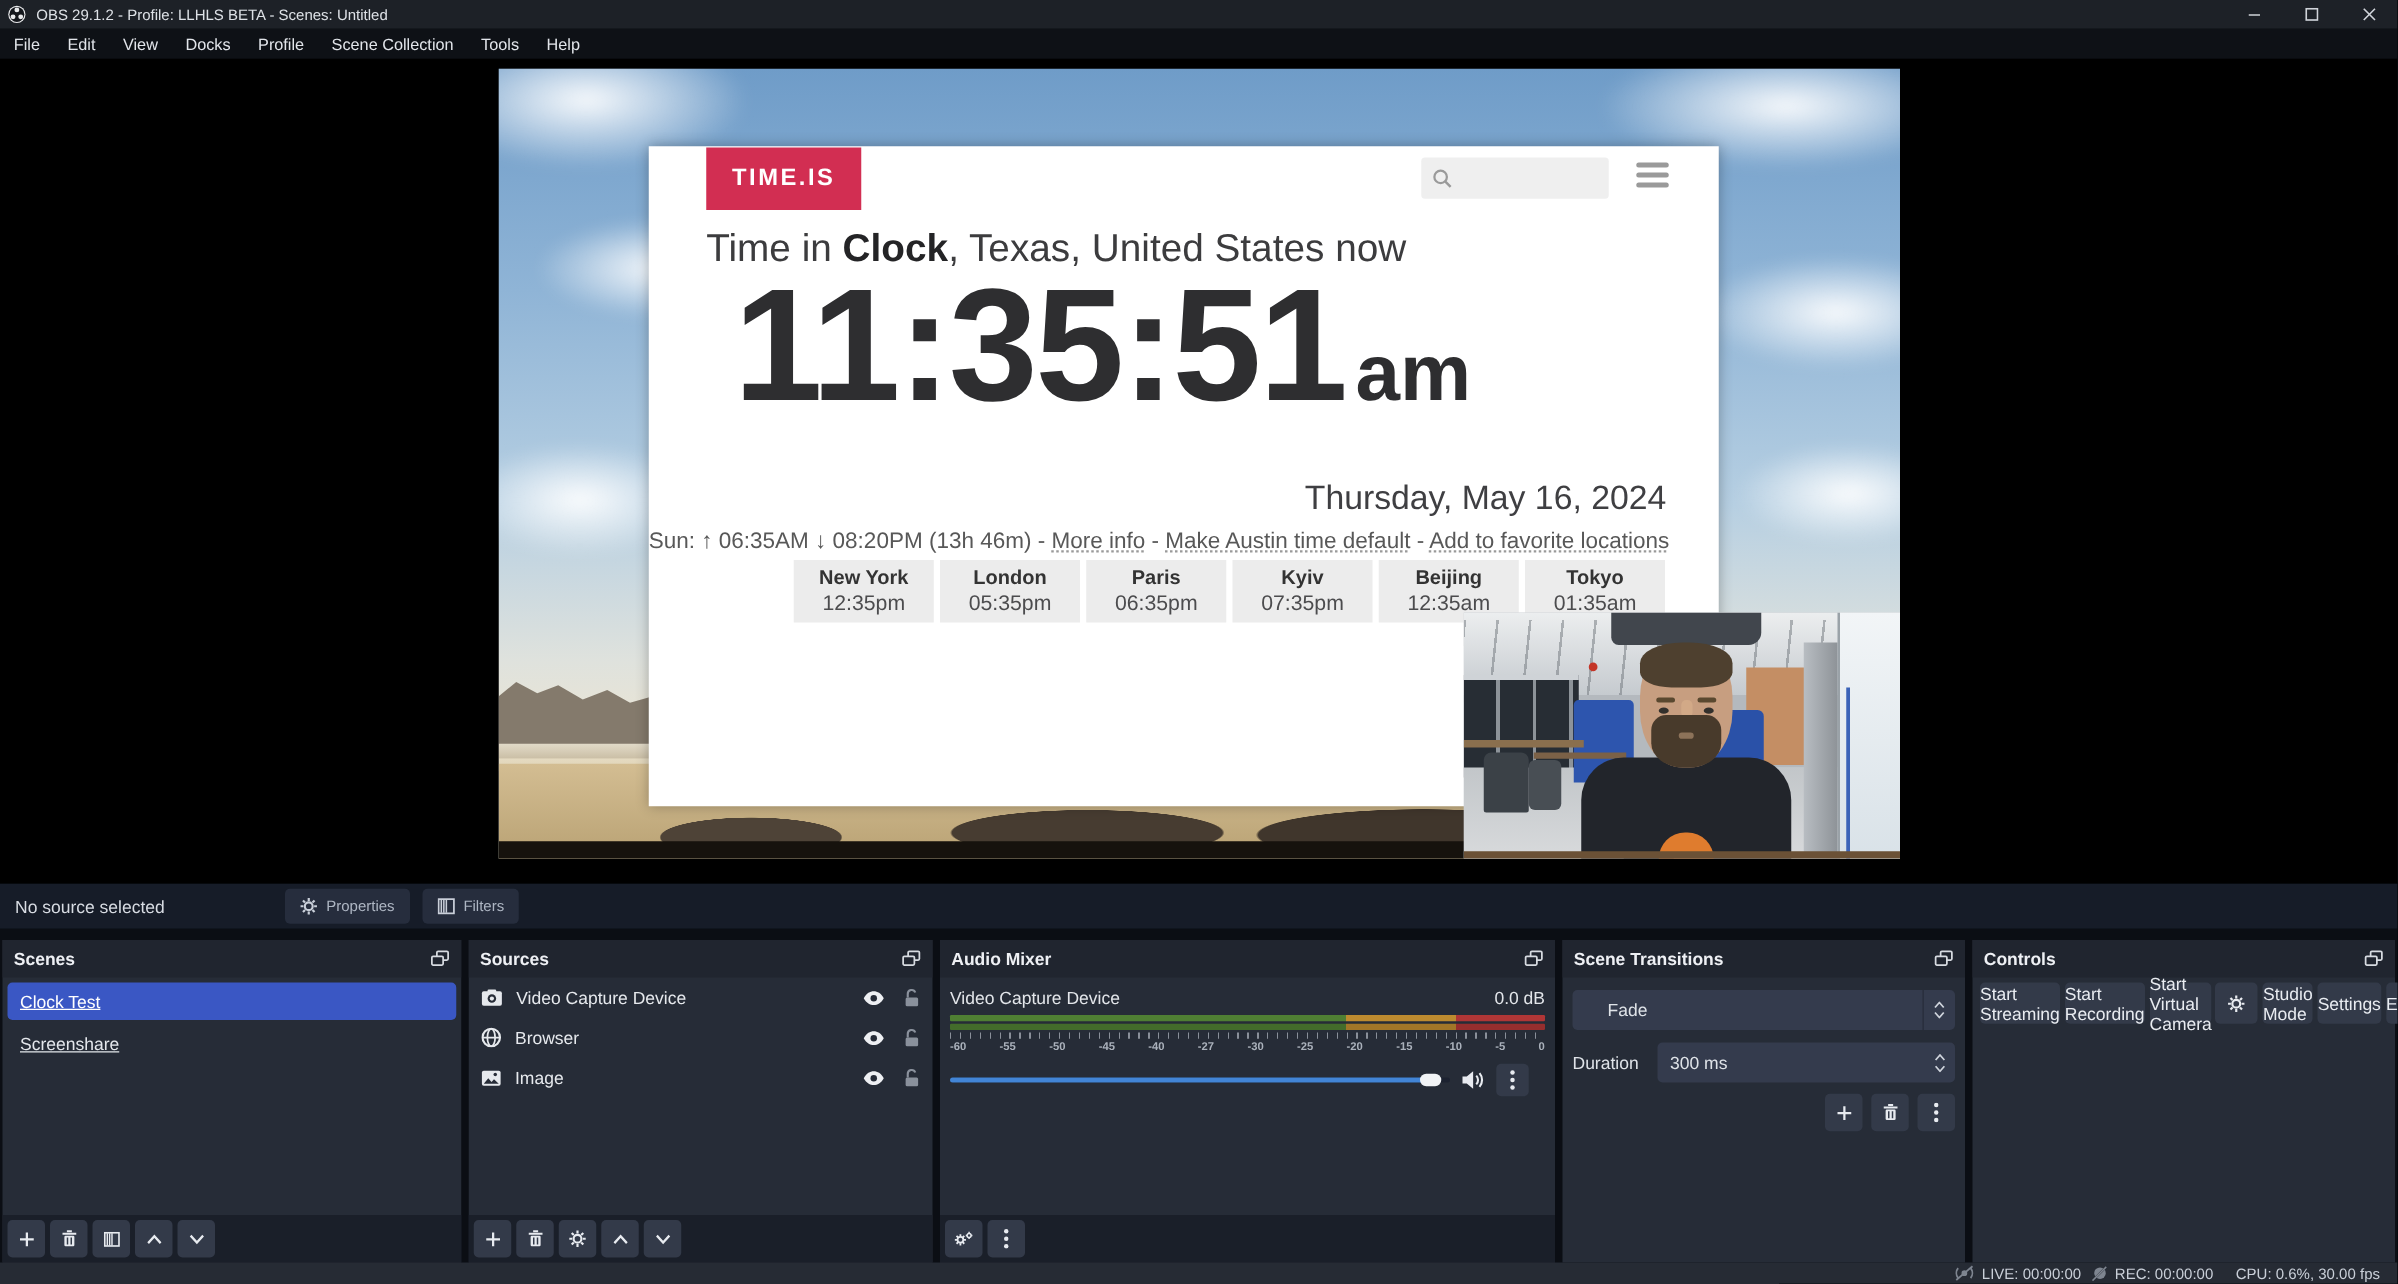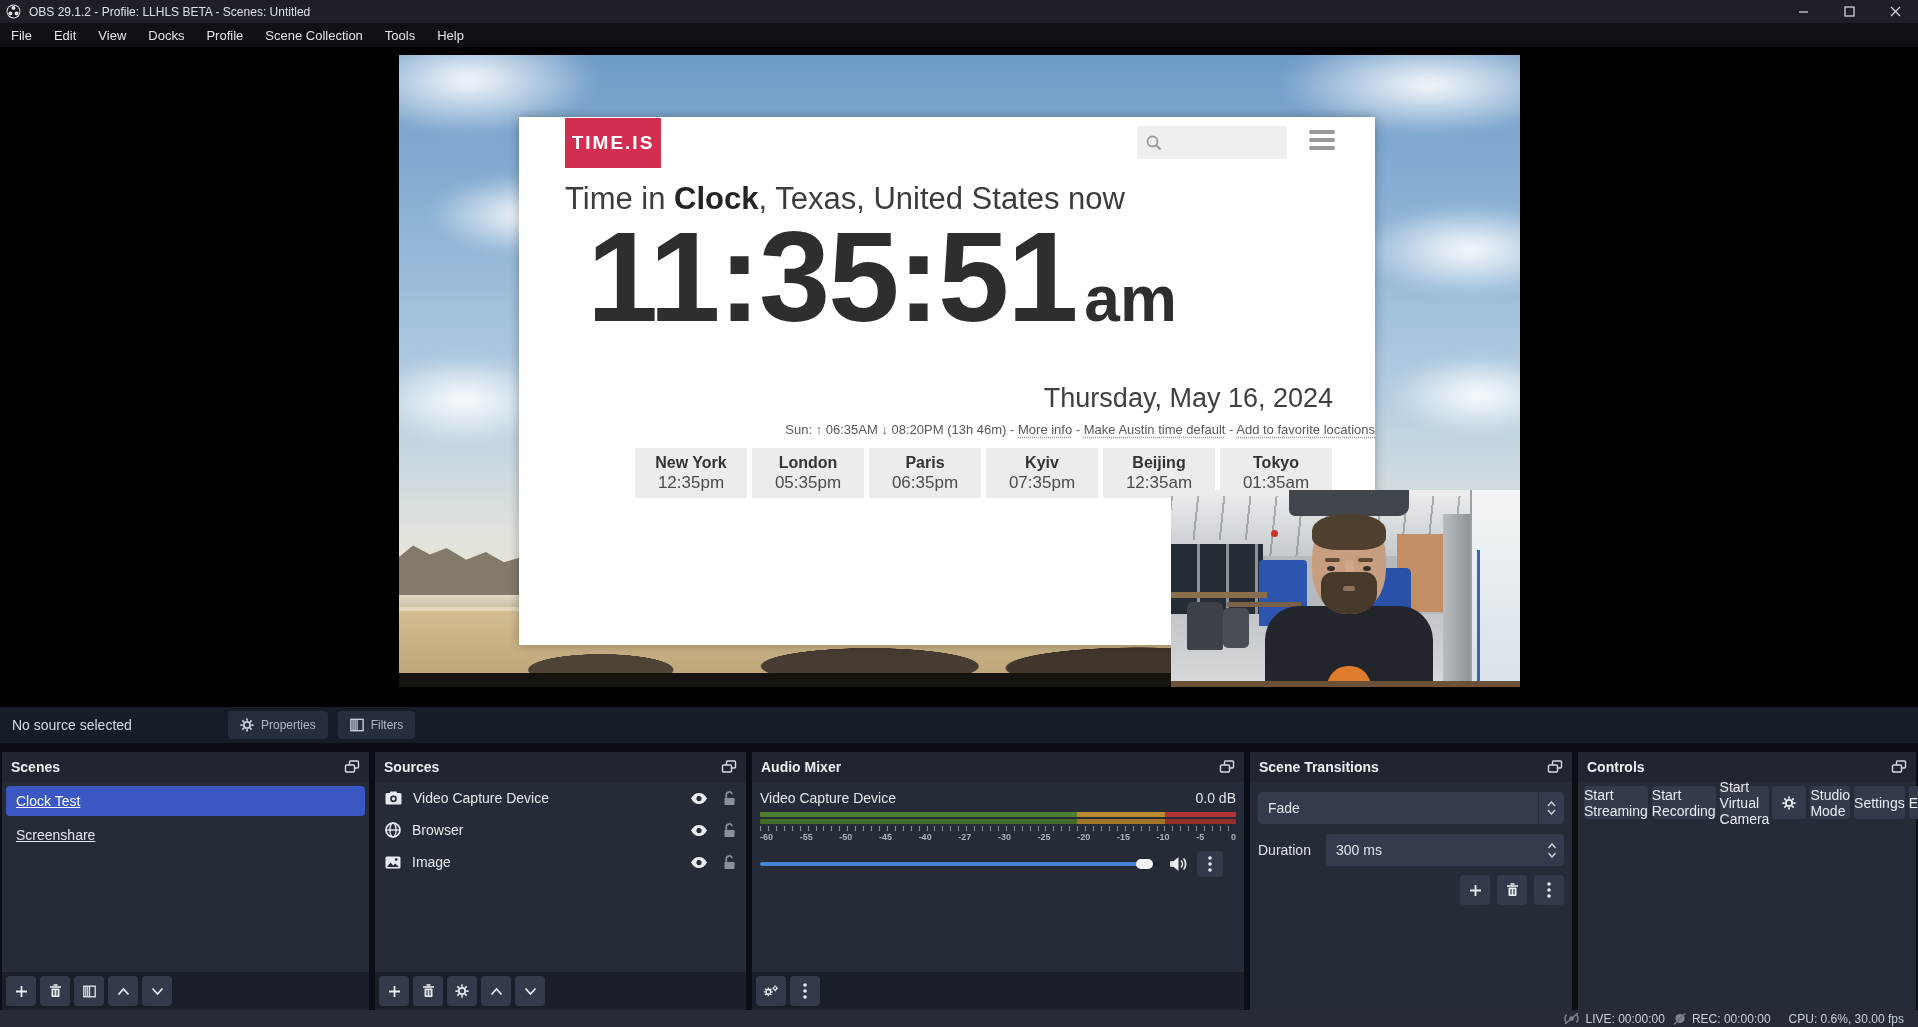--- a/index.html
+++ b/index.html
@@ -32,34 +32,34 @@
     background:
       radial-gradient(120px 26px at 18% 80%, #4e4337 60%, transparent 61%),
       radial-gradient(180px 30px at 42% 70%, #473c31 60%, transparent 61%),
       radial-gradient(220px 34px at 66% 75%, #40362c 60%, transparent 61%),
       radial-gradient(200px 30px at 88% 70%, #4a3f33 60%, transparent 61%); }
   .bottom-dark { position:absolute; left:0; top:618px; width:100%; height:14px; background:#16120d; }
 
   
   .page { position:absolute; left:120px; top:62px; width:856px; height:528px; background:#fff;
     box-shadow:0 0 10px rgba(0,0,0,.3); color:#3a3a3a; }
-  .t-logo { position:absolute; left:46px; top:1px; width:96px; height:50px; background:#d22e52;
+  .t-logo { position:absolute; left:46px; top:1px; width:124px; height:50px; background:#d22e52;
     color:#fff; font-weight:bold; font-size:19px; letter-spacing:2px; display:flex; align-items:center; justify-content:center; }
   .t-search { position:absolute; left:618px; top:9px; width:150px; height:33px; background:#efefef;
     border-radius:3px; display:flex; align-items:center; padding-left:8px; }
   .t-burger { position:absolute; left:790px; top:13px; width:26px; }
   .t-burger div { height:4px; background:#9a9a9a; border-radius:2px; margin-bottom:4px; }
   .t-heading { position:absolute; left:46px; top:64px; font-size:31px; color:#3c3c3e; white-space:nowrap; }
   .t-heading .city { font-weight:bold; color:#242426; }
   .t-clock { position:absolute; left:68px; top:96px; display:flex; align-items:baseline;
     font-weight:bold; color:#2e2e30; letter-spacing:-2px; }
   .t-clock .time { font-size:128px; line-height:1; }
   .t-clock .ampm { font-size:64px; line-height:1; margin-left:8px; letter-spacing:0; }
   .t-date { position:absolute; right:42px; top:266px; font-size:27px; color:#3f3f42; }
-  .t-sun { position:absolute; left:0; top:305px; width:100%; text-align:right; font-size:13px; color:#585858; }
+  .t-sun { position:absolute; left:0; top:305px; width:100%; text-align:left; font-size:18px; color:#585858; }
   .t-sun .lnk { text-decoration:underline dotted #9a9a9a; text-underline-offset:3px; }
   .t-cities { position:absolute; left:116px; top:331px; display:flex; gap:5px; }
   .t-city { width:112px; height:50px; background:#ececec; text-align:center; padding-top:6px; }
   .t-city .n { font-size:16px; font-weight:bold; color:#333; }
   .t-city .t { font-size:17px; color:#4c4c4e; margin-top:1px; }
 
   
   .webcam { position:absolute; left:772px; top:435px; width:349px; height:197px; overflow:hidden; background:#c9ced2; }
   .wc-ceiling { position:absolute; left:0; top:0; width:100%; height:72px;
     background:linear-gradient(180deg,#eceeef,#c2c7cc); }
@@ -139,21 +139,21 @@
   .tick-row { display:flex; justify-content:space-between; font-size:9px; font-weight:bold; color:#aab1bb; margin-top:1px; }
   .slider-row { display:flex; align-items:center; margin-top:9px; gap:9px; }
   .slider-track { position:relative; width:400px; height:4px; border-radius:2px; background:#1c2230; }
   .slider-fill { position:absolute; left:0; top:0; height:4px; width:96%; border-radius:2px; background:#4285d6; }
   .slider-handle { position:absolute; left:94%; top:-3px; width:17px; height:10px; border-radius:5px; background:#f2f4f6; }
   .mix-kebab { width:26px; height:26px; background:#333a49; border-radius:4px; display:flex; align-items:center; justify-content:center; color:#e8ebf0; }
 
   
   .trans-body { padding:10px 8px 0 8px; color:#dfe3e8; font-size:14px; }
   .combo { height:32px; background:#343b4d; border-radius:4px; display:flex; align-items:center; }
-  .combo .val { padding-left:10px; flex:1; }
+  .combo .val { padding-left:28px; flex:1; }
   .combo .arrows { width:26px; align-self:stretch; border-left:1px solid #262c3a; display:flex; flex-direction:column;
     align-items:center; justify-content:center; gap:2px; color:#cfd4dc; }
   .dur-row { display:flex; align-items:center; margin-top:10px; }
   .dur-row .lbl { width:68px; }
   .spin { flex:1; height:32px; background:#343b4d; border-radius:4px; display:flex; align-items:center; }
   .spin .val { padding-left:10px; flex:1; }
   .spin .arrows { width:24px; display:flex; flex-direction:column; align-items:center; gap:3px; color:#cfd4dc; }
   .trans-btns { display:flex; justify-content:flex-end; gap:7px; margin-top:9px; }
 
   

